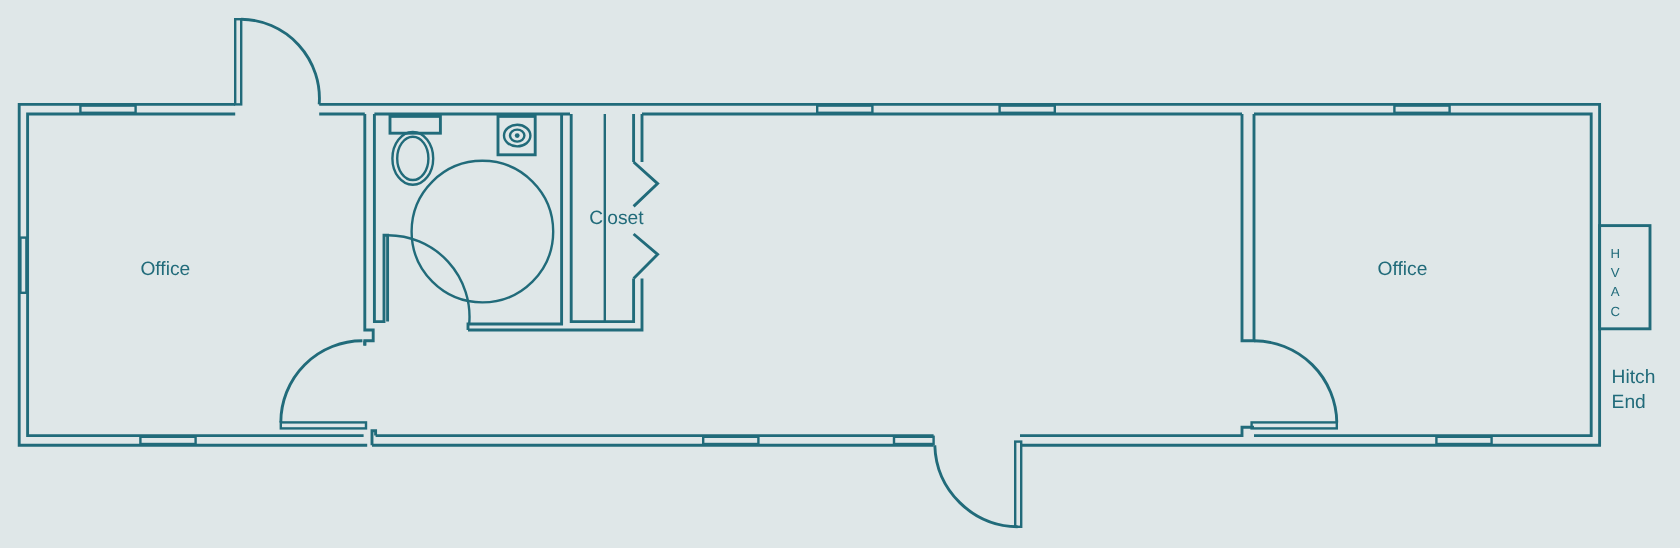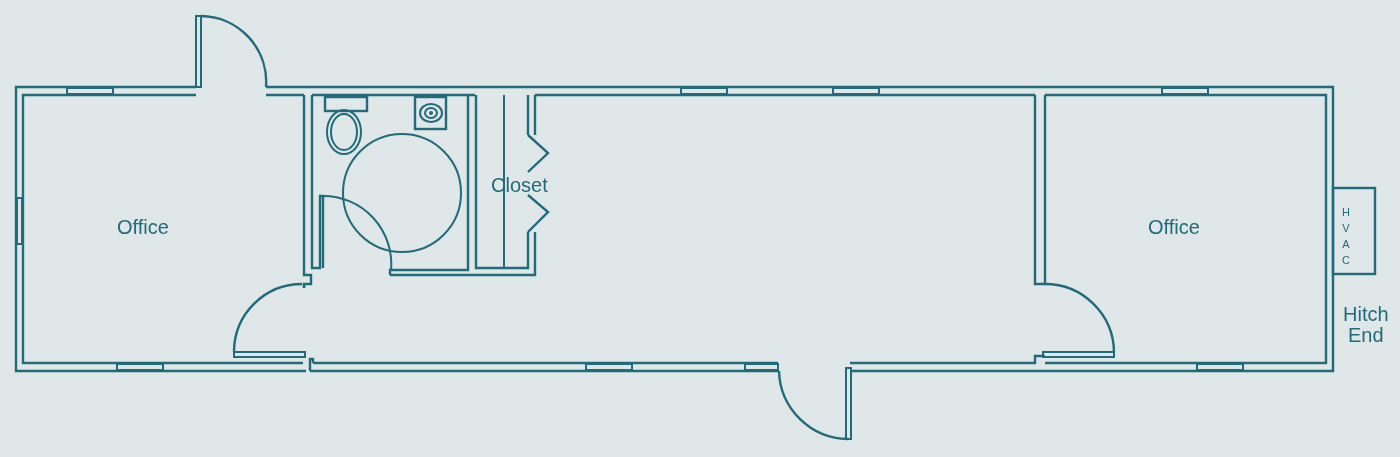--- a/index.html
+++ b/index.html
@@ -1,20 +1,20 @@
 <!DOCTYPE html>
 <html><head>
   <meta charset="utf-8">
   <style>
     html, body { margin: 0; padding: 0; }
     body { width: 1400px; height: 457px; background: #dfe7e8; overflow: hidden; }
     #plan { position: absolute; left: 0; top: 0; width: 1400px; height: 457px; }
     .w { fill: none; stroke: #216b7a; stroke-width: 2.4; stroke-linejoin: miter; }
     .thin { fill: none; stroke: #216b7a; stroke-width: 2; }
-    .lbl { position: absolute; color: #216b7a; font-family: "Liberation Sans", sans-serif; font-size: 20px; }
+    .lbl { position: absolute; color: #216b7a; font-family: "Liberation Sans", sans-serif; font-size: 16px; }
     .hvac { position: absolute; color: #216b7a; font-family: "Liberation Sans", sans-serif; font-size: 11px; line-height: 16px; text-align: center; width: 12px; }
   </style>
 </head>
 <body>
 
 <svg id="plan" viewBox="0 0 1400 457" xmlns="http://www.w3.org/2000/svg">
 
   <g>
 
     <polyline class="w" points="196,87 16,87 16,371 306,371"></polyline>
@@ -100,16 +100,16 @@
 <div class="lbl" style="left:491px; top:174px;">Closet</div>
 <div class="lbl" style="left:1148px; top:216px;">Office</div>
 
 <div class="hvac" style="left:1340px; top:204px;">
   <div>H</div>
   <div>V</div>
   <div>A</div>
   <div>C</div>
 </div>
 
-<div class="lbl" style="left:1343px; top:304px; line-height:21px;text-align:center;">
+<div class="lbl" style="left:1343px; top:304px; line-height:21px;">
   <div>Hitch</div>
   <div>End</div>
 </div>
 
 </body></html>

